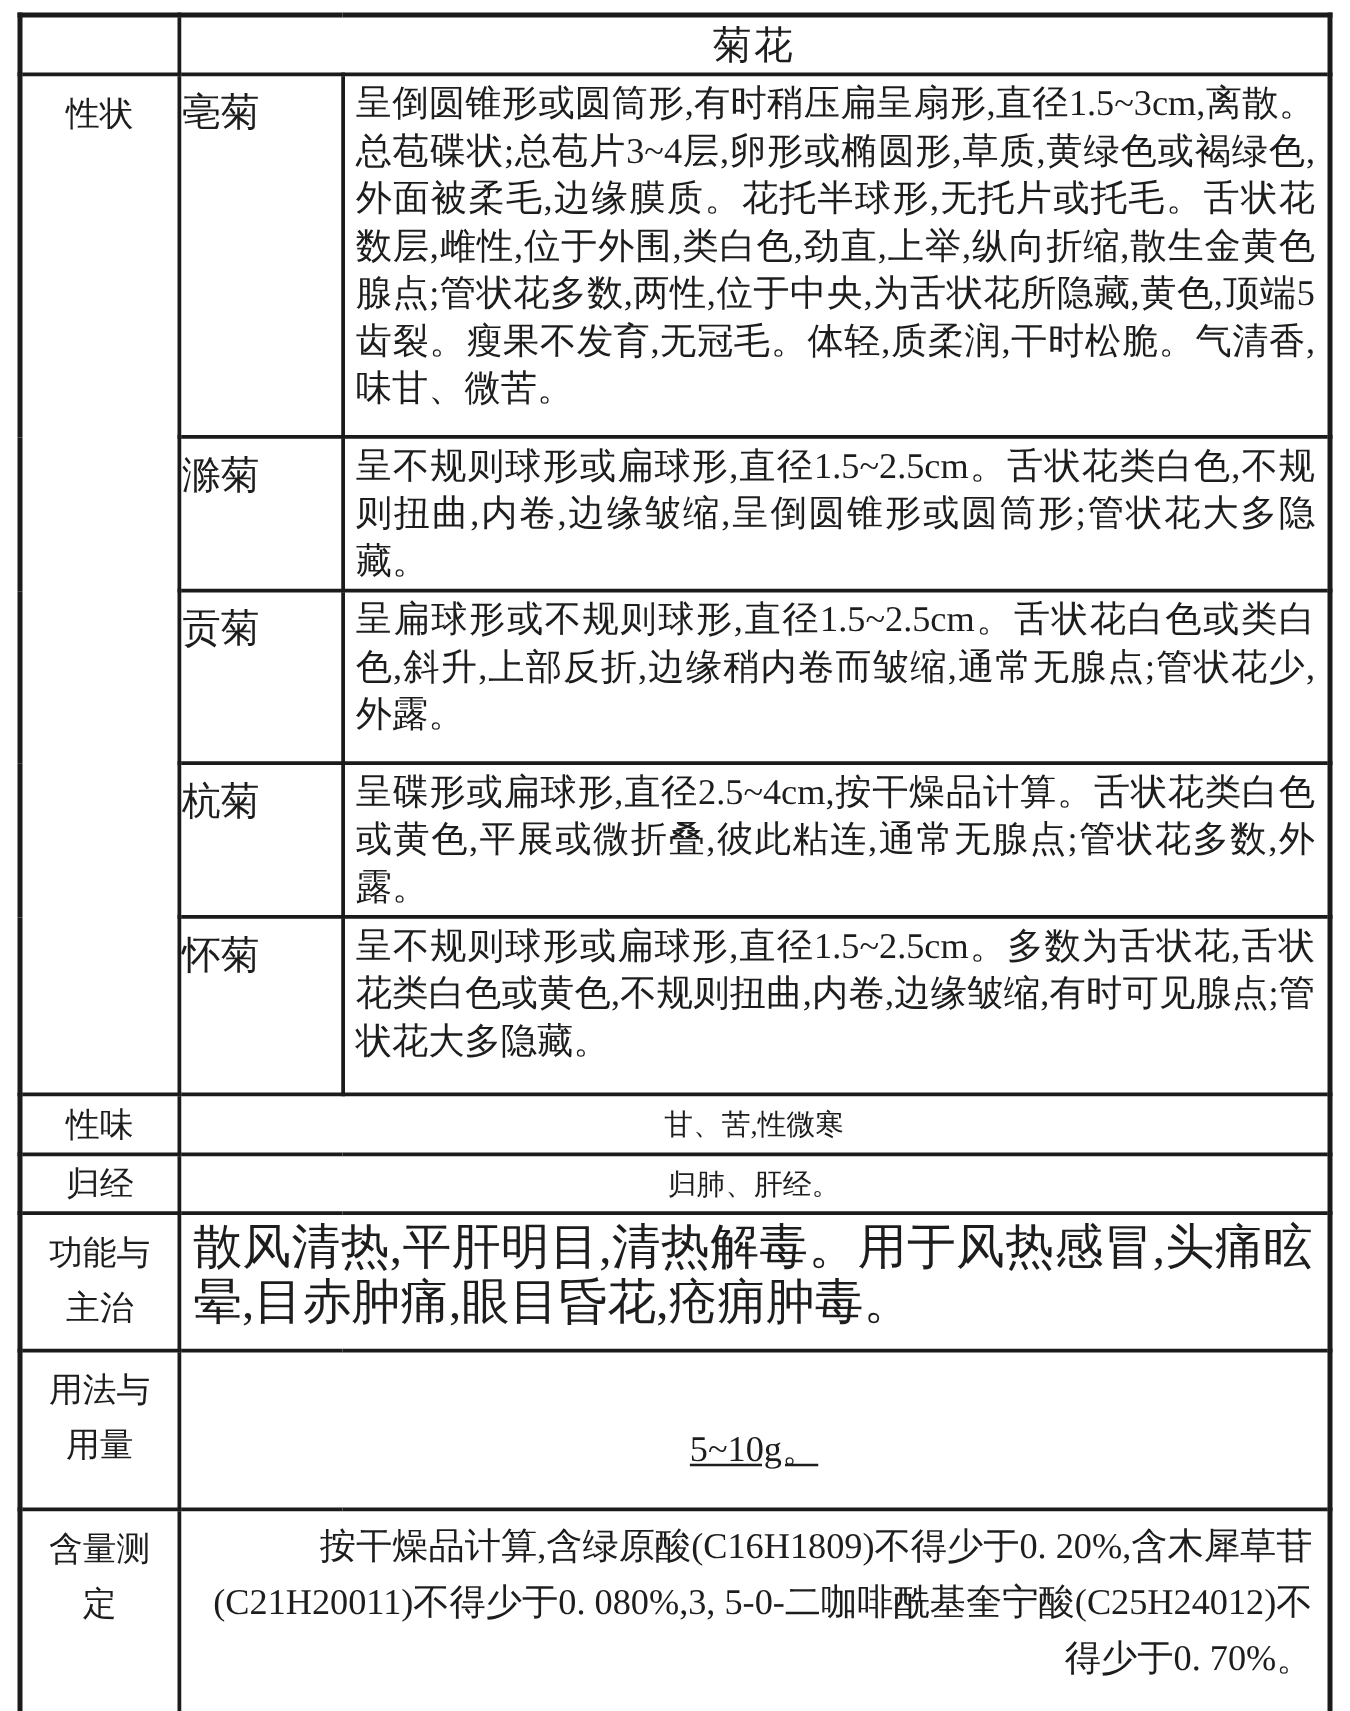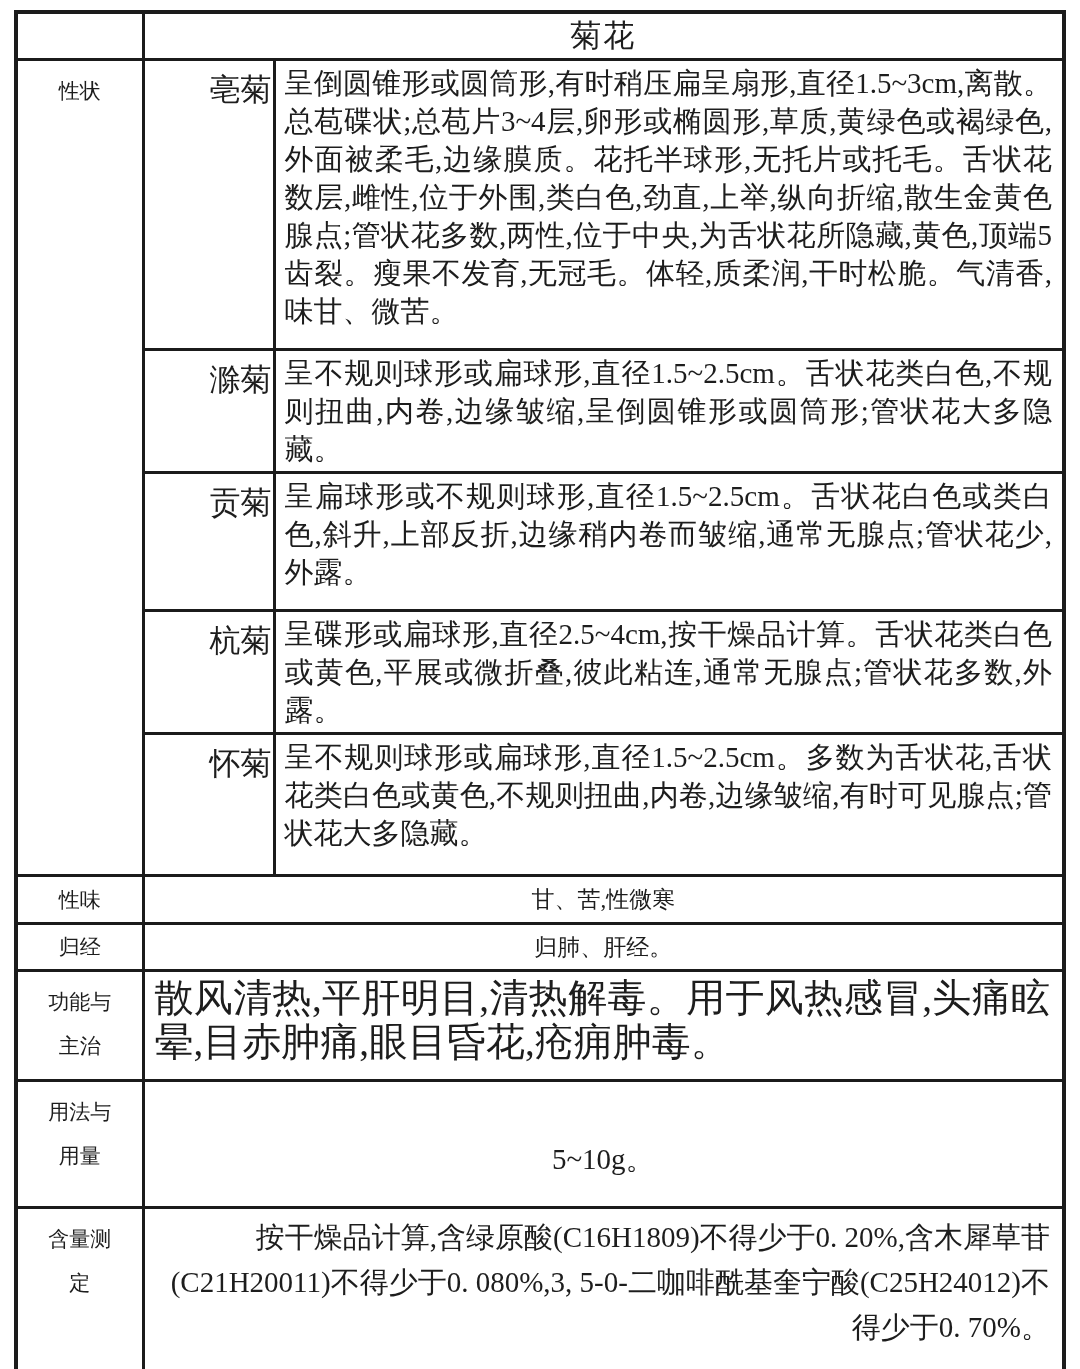--- a/index.html
+++ b/index.html
@@ -28,30 +28,30 @@
     overflow:hidden;
   }
   
   td.title-cell{
     text-align:center;vertical-align:middle;
     font-size:31px;letter-spacing:2px;
   }
   
   td.lbl{
     text-align:center;
-    font-size:21px;
+    font-size:27px;
     white-space:pre-line;
     line-height:44px;
     padding:0 4px;
   }
   td.lbl-top{vertical-align:top;padding-top:8px;}
   td.lbl-mid{vertical-align:middle;}
   
   td.vname{
-    text-align:right;vertical-align:top;
+    text-align:left;vertical-align:top;
     font-size:31px;padding-top:8px;margin-left:28px;
   }
   
   td.vdesc{
     vertical-align:top;
     text-align:justify;
     font-size:29px;line-height:38px;
     padding:3px 10px 3px 9px;
     margin-left:20px;
   }
@@ -60,21 +60,21 @@
     text-align:center;vertical-align:middle;
     font-size:23px;
   }
   td.val-left{
     vertical-align:top;text-align:justify;
     font-size:39px;line-height:44px;
     padding:4px 12px 4px 10px;
   }
   td.val-bottom{
     text-align:center;vertical-align:bottom;
-    font-size:29px;padding-bottom:26px;
+    font-size:29px;padding-bottom:26px;text-decoration:underline;
   }
   td.val-chem{
     vertical-align:top;text-align:right;
     font-size:29px;line-height:45px;
     padding:6px 12px 4px 10px;
   }
 </style>
 </head>
 <body>
 

